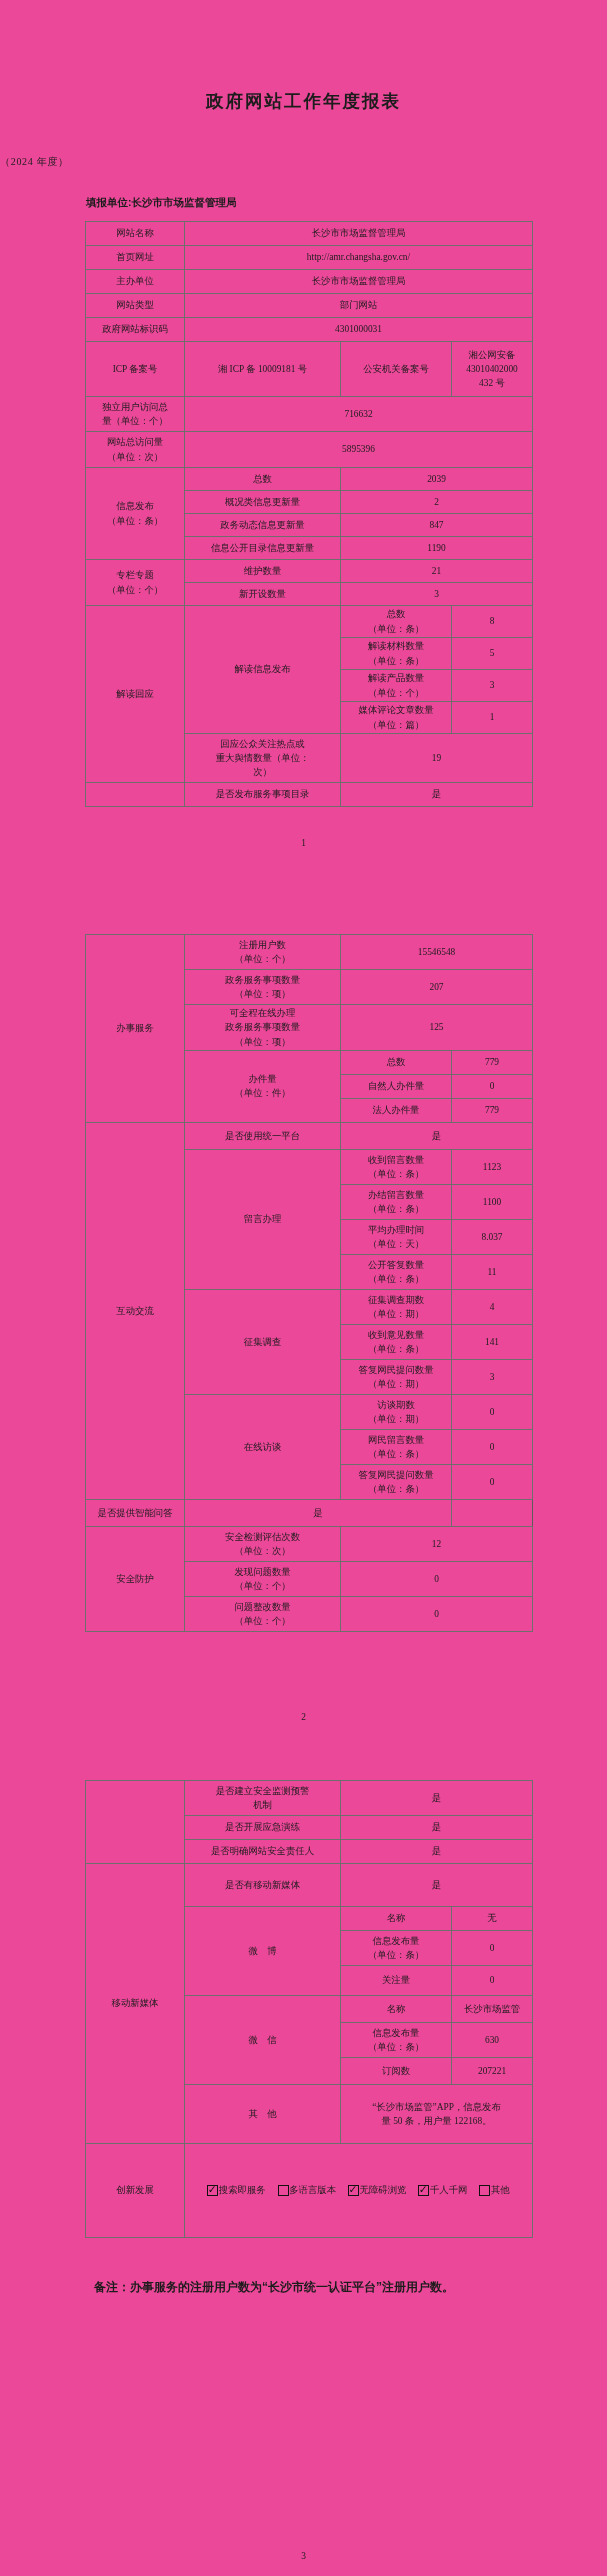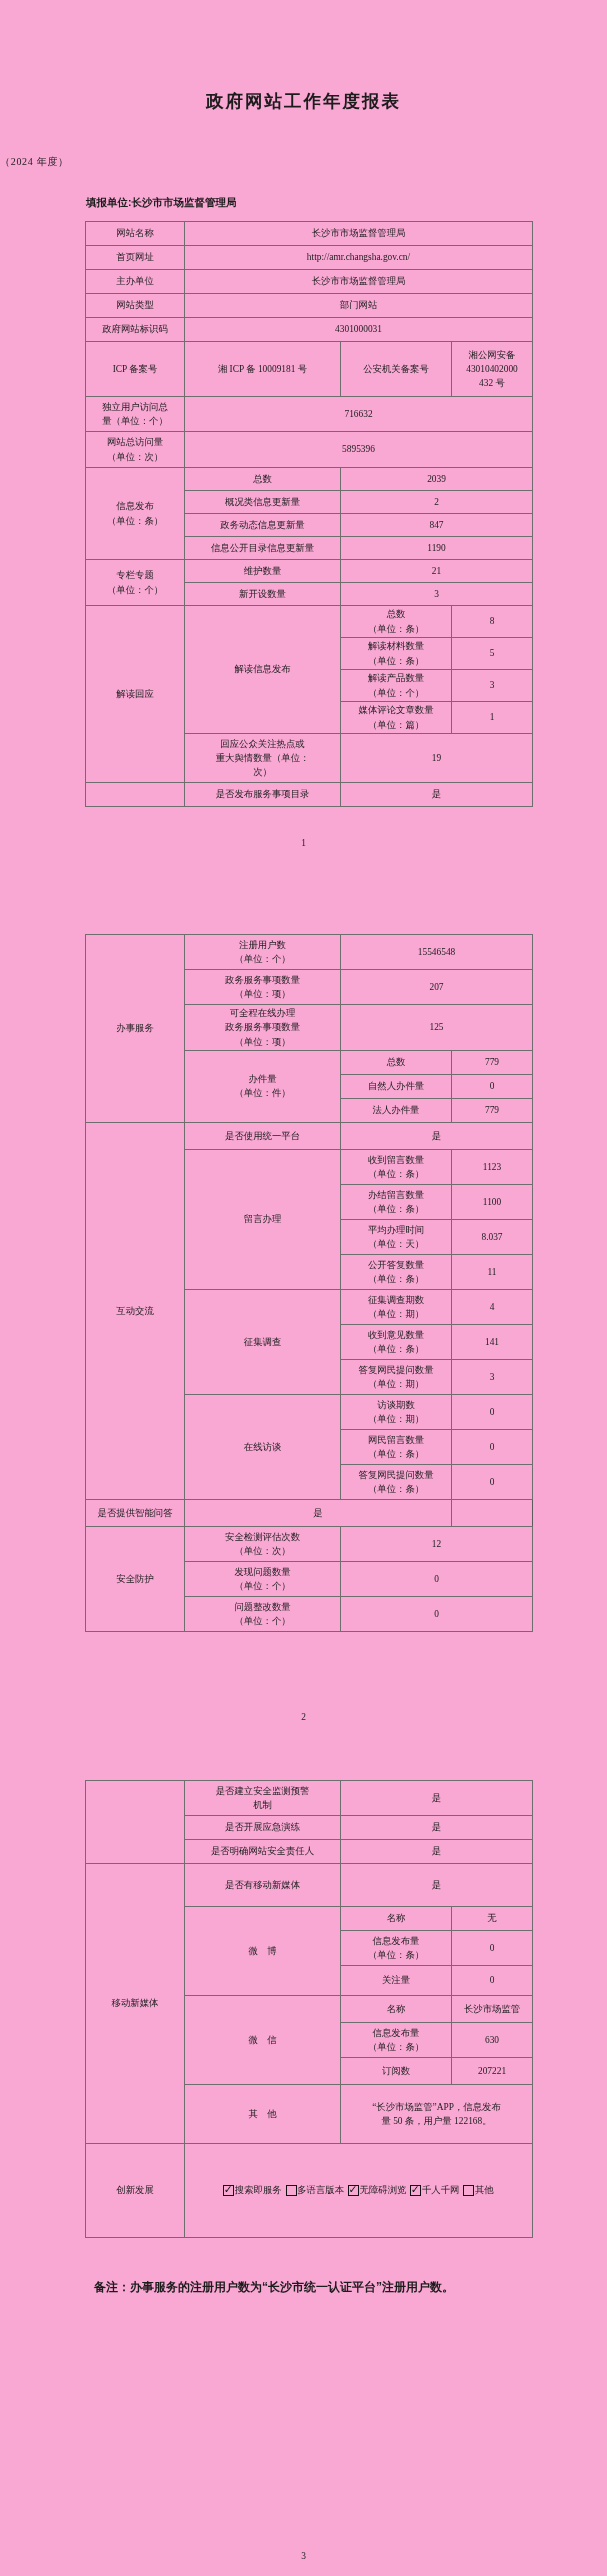--- a/index.html
+++ b/index.html
@@ -1,35 +1,35 @@
 <!DOCTYPE html>
 <html style="font-size:10.8px"><head>
 <meta charset="utf-8">
 <style>
   html,body{margin:0;padding:0;background:#ffffff;}
   body{width:607px;font-family:"Liberation Serif","DejaVu Serif",serif;color:#1c1c1c;}
-  .doc{position:relative;width:607px;height:2576px;background:#f9a8d4;overflow:hidden;}
+  .doc{position:relative;width:607px;height:2576px;background:#ec4899;overflow:hidden;}
   .title{position:absolute;top:89px;left:0;width:607px;text-align:center;
          font-family:"Liberation Sans","DejaVu Sans",sans-serif;
          font-size:17.5px;font-weight:bold;letter-spacing:2px;margin:0;}
   .subtitle{position:absolute;top:155px;left:0;width:607px;
          font-size:10px;letter-spacing:0.7px;}
   .unit{position:absolute;top:196px;left:86px;
          font-family:"Liberation Sans","DejaVu Sans",sans-serif;
          font-size:10.5px;font-weight:bold;}
   table.t{position:absolute;left:85px;border-collapse:collapse;table-layout:fixed;
          border:1.3px solid #5c5c5c;}
   table.t td{border:0.7px solid #6e6e6e;text-align:center;vertical-align:middle;
          font-size:9.4px;line-height:1.5;padding:1.3px 4px;white-space:pre-line;
          overflow:hidden;}
   .pageno{position:absolute;left:0;width:607px;text-align:center;font-size:9.4px;}
   .note{position:absolute;left:94px;width:459px;
          font-family:"Liberation Sans","DejaVu Sans",sans-serif;
          font-size:12px;font-weight:bold;}
-  .cbwrap{display:flex;justify-content:center;align-items:center;gap:4px;flex-wrap:nowrap;}
+  .cbwrap{display:flex;justify-content:center;align-items:center;gap:12px;flex-wrap:nowrap;}
   .cb{display:inline-flex;align-items:center;white-space:nowrap;}
   .cb .box{display:inline-block;width:8.8px;height:8.8px;border:1.3px solid #111;
          position:relative;margin-right:0.7px;flex:none;}
   .cb .box.on::after{content:"✓";position:absolute;left:-0.7px;top:-4px;
          font-size:10.8px;font-weight:bold;color:#111;
          font-family:"DejaVu Sans",sans-serif;}
   .cb .cbl{font-size:9.4px;}
 </style>
 </head>
 <body>

